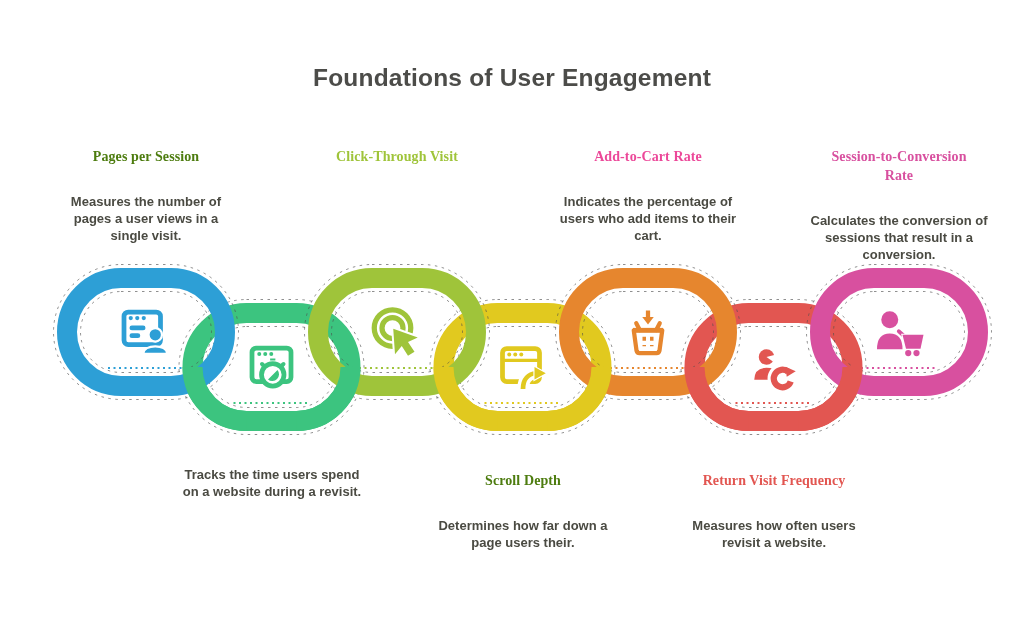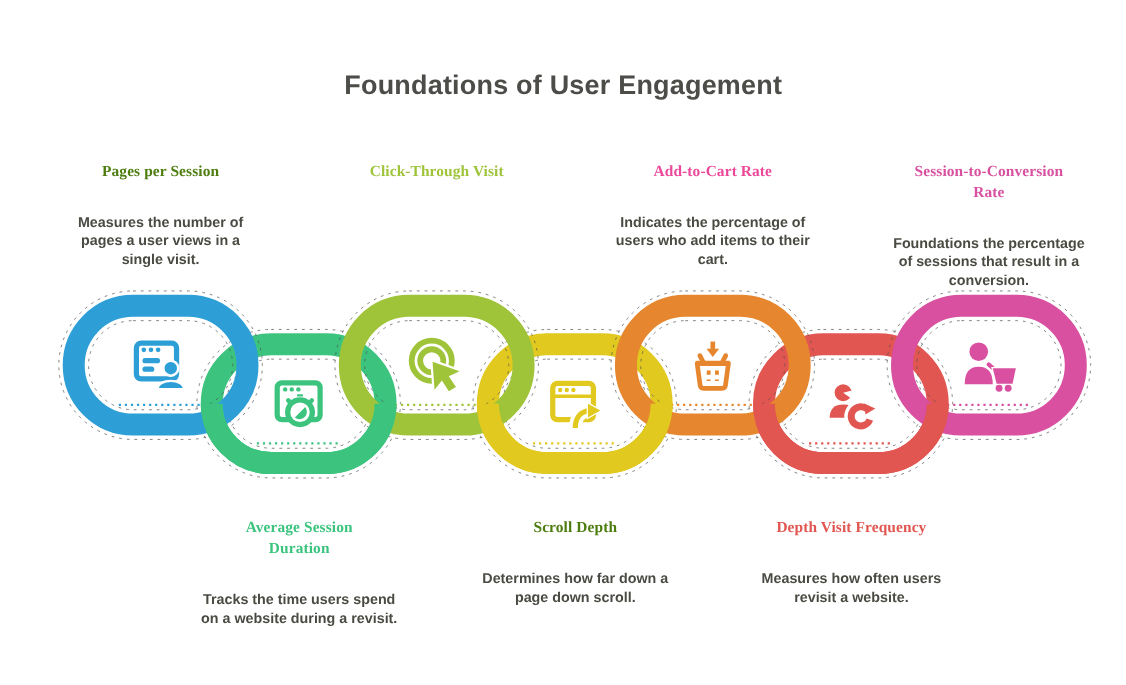--- a/index.html
+++ b/index.html
@@ -37,58 +37,55 @@
   <h1 class="page-title">Foundations of User Engagement</h1>
 
   <div class="col col-top c0">
     <div class="ttl-wrap">
       <h2 class="metric-title" style="color: #4d7c0f;">Pages per Session</h2>
     </div>
     <p class="metric-desc">Measures the number of pages a user views in a single visit.</p>
   </div>
 
   <div class="col col-bottom c1">
-    <div class="ttl-wrap">
-      <h2 class="metric-title" style="color: rgb(60, 196, 127);">Average Session Duration</h2>
-    </div>
     <p class="metric-desc">Tracks the time users spend on a website during a revisit.</p>
   </div>
 
   <div class="col col-top c2">
     <div class="ttl-wrap">
       <h2 class="metric-title" style="color: rgb(159, 196, 58);">Click-Through Visit</h2>
     </div>
   </div>
 
   <div class="col col-bottom c3">
     <div class="ttl-wrap">
       <h2 class="metric-title" style="color: #4d7c0f;">Scroll Depth</h2>
     </div>
-    <p class="metric-desc">Determines how far down a page down scroll.</p>
+    <p class="metric-desc">Determines how far down a page users their.</p>
   </div>
 
   <div class="col col-top c4">
     <div class="ttl-wrap">
       <h2 class="metric-title" style="color: #ec4899;">Add-to-Cart Rate</h2>
     </div>
     <p class="metric-desc">Indicates the percentage of users who add items to their cart.</p>
   </div>
 
   <div class="col col-bottom c5">
     <div class="ttl-wrap">
-      <h2 class="metric-title" style="color: rgb(226, 86, 81);">Depth Visit Frequency</h2>
+      <h2 class="metric-title" style="color: rgb(226, 86, 81);">Return Visit Frequency</h2>
     </div>
     <p class="metric-desc">Measures how often users revisit a website.</p>
   </div>
 
   <div class="col col-top c6">
     <div class="ttl-wrap">
       <h2 class="metric-title" style="color: rgb(216, 80, 159);">Session-to-Conversion Rate</h2>
     </div>
-    <p class="metric-desc">Foundations the percentage of sessions that result in a conversion.</p>
+    <p class="metric-desc">Calculates the conversion of sessions that result in a conversion.</p>
   </div>
 
   <svg id="chain" width="1024" height="623" viewBox="0 0 1024 623">
       <g>
         <g>
           <rect x="192.5" y="313" width="158" height="108" rx="54" fill="none" stroke="#3cc47f" stroke-width="20"></rect>
           <rect x="179" y="299.5" width="185" height="135" rx="67.5" fill="none" stroke="#4d4d4d" stroke-width="0.9" stroke-dasharray="2.5 4.5" opacity="0.7"></rect>
           <rect x="206" y="326.5" width="131" height="81" rx="40.5" fill="none" stroke="#4d4d4d" stroke-width="0.9" stroke-dasharray="2.5 4.5" opacity="0.7"></rect>
           <line x1="233.5" y1="403" x2="309.5" y2="403" stroke="#3cc47f" stroke-width="2" stroke-dasharray="2 3.5"></line>
         </g>

